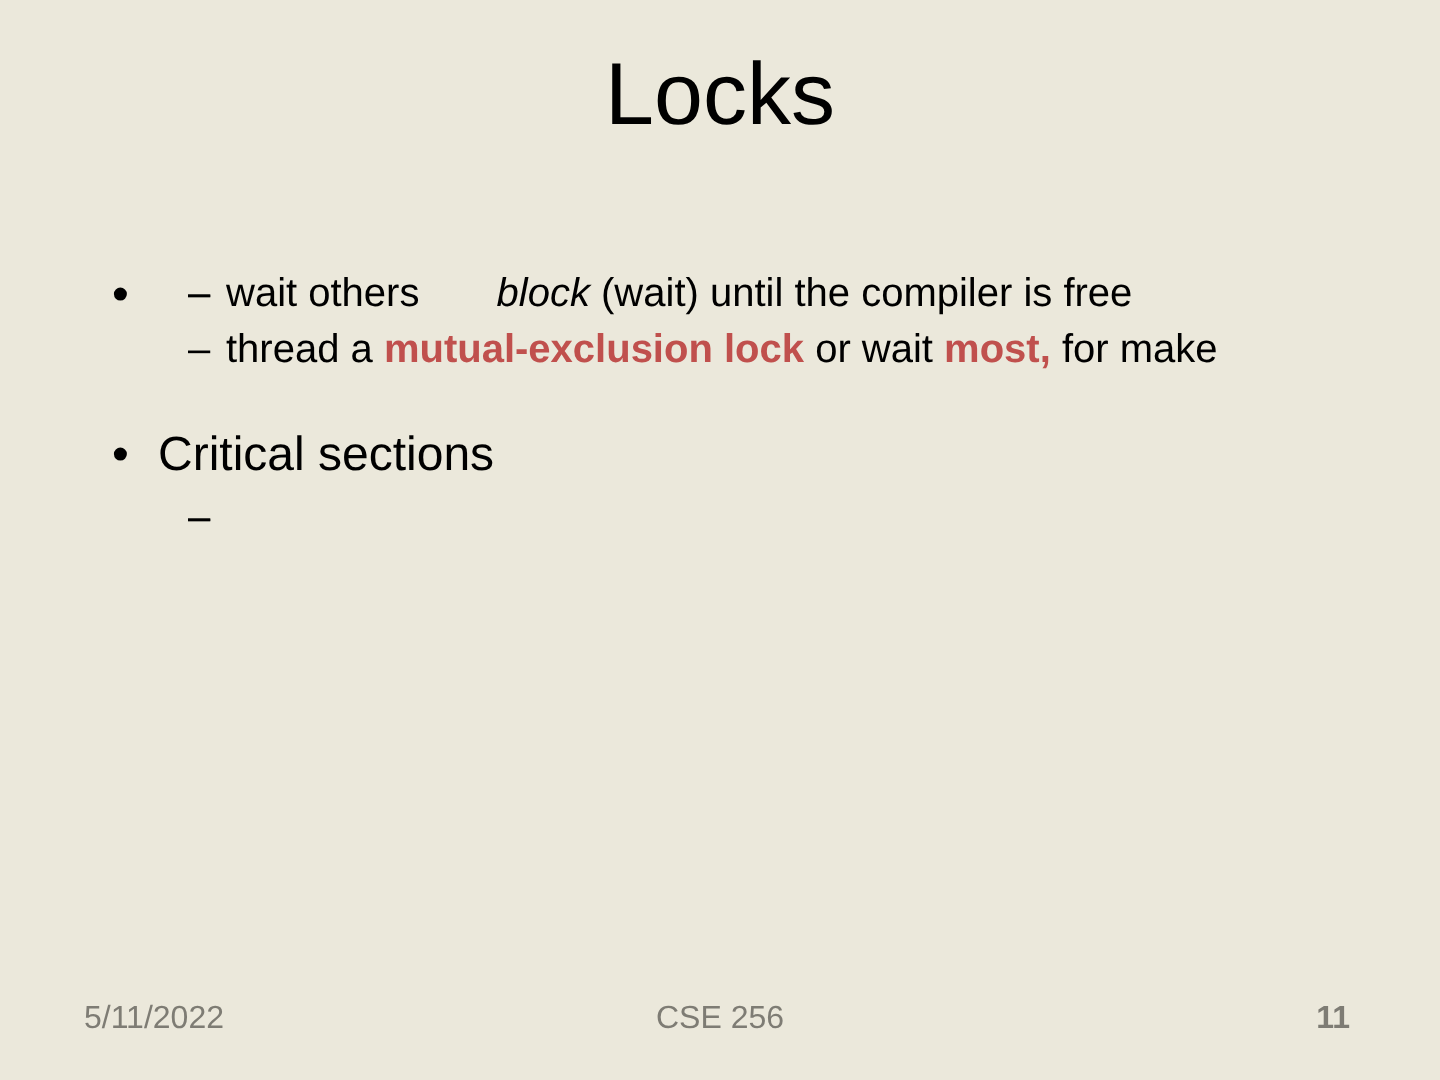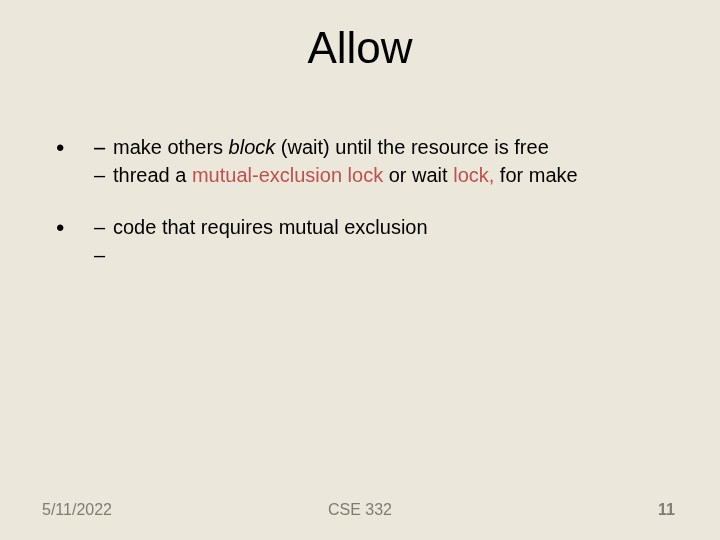--- a/index.html
+++ b/index.html
@@ -24,63 +24,63 @@
     line-height: 50px;
     letter-spacing: 0;
   }
   .content { position: absolute; left: 0; top: 131px; width: 100%; }
   .l1 { position: relative; padding-left: 79px; font-size: 24px; line-height: 30px; }
   .l1 > .marker { position: absolute; left: 56px; top: 0; }
   .subs { margin-top: 2px; }
   .l2 { position: relative; padding-left: 113px; font-size: 20px; line-height: 28px; }
   .l2 > .marker { position: absolute; left: 94px; top: 0; }
   .group-2 { margin-top: 24px; }
-  .seg-italic { font-style: italic; }
-  .seg-bold-red { color: var(--emphasis, #C0504D); font-weight: normal; }
+  .seg-italic { font-style: italic; margin-left: 33px; }
+  .seg-bold-red { color: var(--emphasis, #C0504D); font-weight: bold; }
   .footer {
     position: absolute;
     left: 0;
     top: 501px;
     width: 100%;
     height: 20px;
     font-size: 16px;
     color: var(--footer, #7E7C74);
     text-align: center;
   }
   .f-date { position: absolute; left: 42px; top: 0; }
   .f-course { position: absolute; left: 50%; transform: translateX(-50%); top: 0; }
   .f-page { position: absolute; right: 45px; top: 0; font-weight: bold; }
 </style>
 </head>
 <body>
 
 <div class="slide">
 
-  <h1 class="title">Allow</h1>
+  <h1 class="title">Locks</h1>
 
   <div class="content">
 
     <div class="group group-1">
       <div class="l1"><span class="marker">•</span></div>
       <div class="subs">
         <div class="l2"><span class="marker">–</span></div>
-        <div class="l2"><span class="marker">–</span><span>make others </span><span class="seg-italic">block</span><span> (wait) until the resource is free</span></div>
-        <div class="l2"><span class="marker">–</span><span>thread a </span><span class="seg-bold-red">mutual-exclusion lock</span><span> or wait </span><span class="seg-bold-red">lock,</span><span> for make</span></div>
+        <div class="l2"><span class="marker">–</span><span>wait others </span><span class="seg-italic">block</span><span> (wait) until the compiler is free</span></div>
+        <div class="l2"><span class="marker">–</span><span>thread a </span><span class="seg-bold-red">mutual-exclusion lock</span><span> or wait </span><span class="seg-bold-red">most,</span><span> for make</span></div>
       </div>
     </div>
 
     <div class="group group-2">
-      <div class="l1"><span class="marker">•</span></div>
+      <div class="l1"><span class="marker">•</span><span>Critical sections</span></div>
       <div class="subs">
-        <div class="l2"><span class="marker">–</span><span>code that requires mutual exclusion</span></div>
+        <div class="l2"><span class="marker">–</span></div>
         <div class="l2"><span class="marker">–</span></div>
       </div>
     </div>
 
   </div>
 
   <div class="footer">
     <span class="f-date">5/11/2022</span>
-    <span class="f-course">CSE 332</span>
+    <span class="f-course">CSE 256</span>
     <span class="f-page">11</span>
   </div>
 
 </div>
 
 </body></html>

